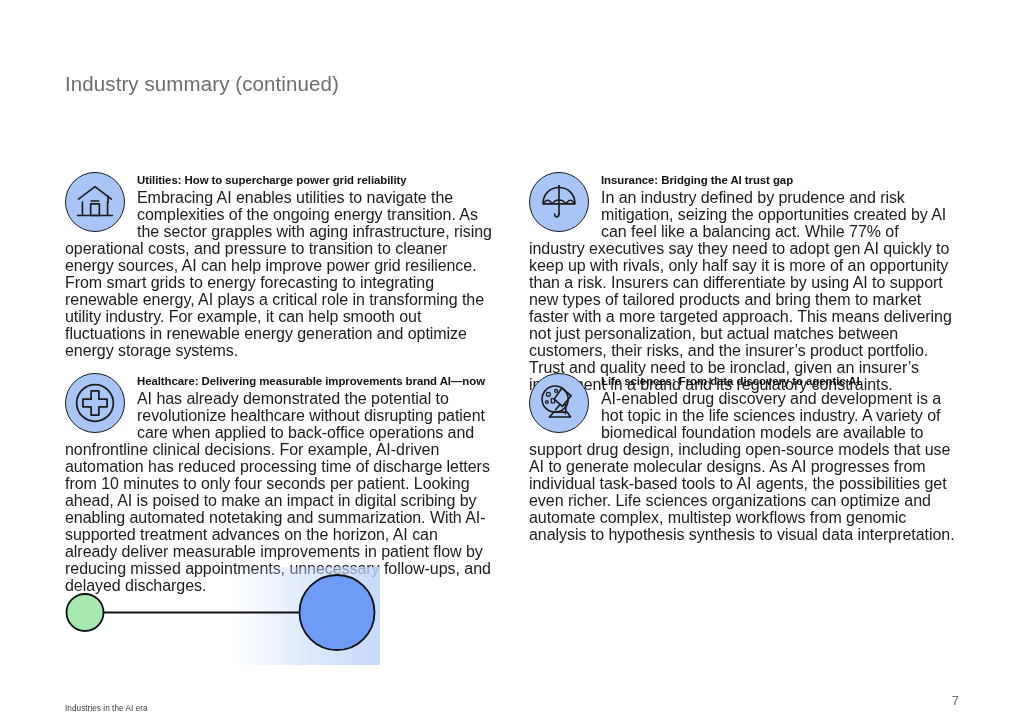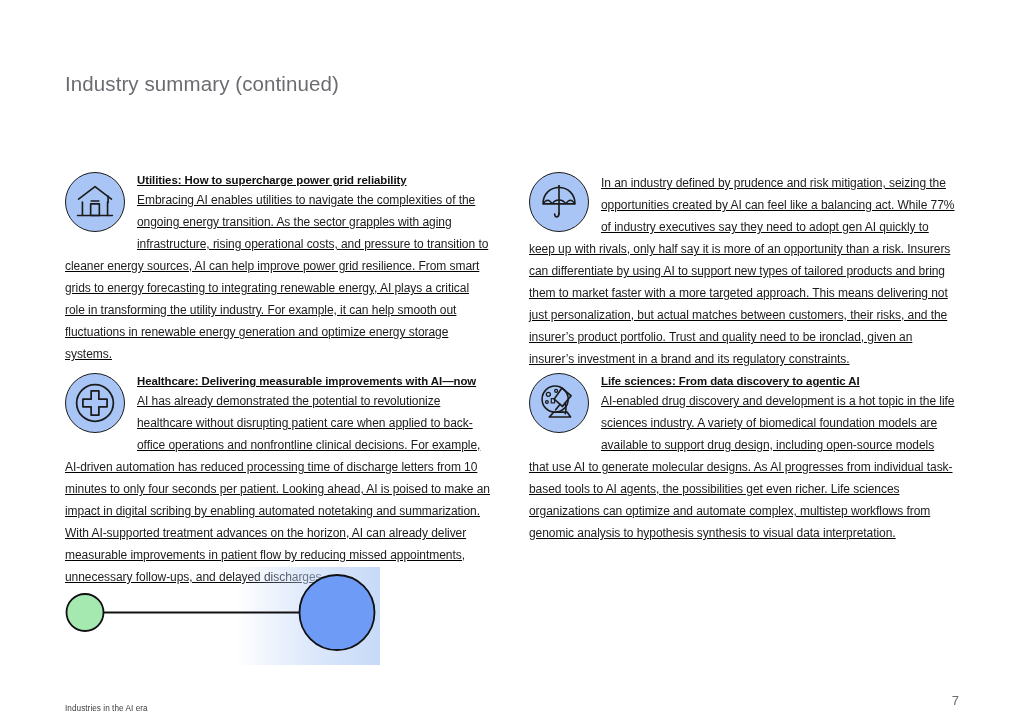--- a/index.html
+++ b/index.html
@@ -35,21 +35,20 @@
   
   .sections {
     position: absolute;
     left: 65px;
     top: 160px;
     width: 894px;
   }
   .section {
     position: absolute;
     width: 427px;
-    text-decoration: underline;
   }
   .section.col-left  { left: 0px; }
   .section.col-right { left: 464px; }
   .section.row-top    { top: 0px; }
   .section.row-bottom { top: 201px; }
 
   .icon-circle {
     float: left;
     width: 60px;
     height: 60px;
@@ -69,24 +68,24 @@
 
   .section-heading {
     font-size: 11.4px;
     font-weight: bold;
     color: #111113;
     line-height: 17px;
     margin: 0 0 0 0;
     letter-spacing: -0.05px;
   }
   .section-body {
-    font-size: 12px;
+    font-size: 16px;
     font-weight: 400;
     color: #1c1c1e;
-    line-height: 22px;
+    line-height: 17px;
     margin: 0;
     letter-spacing: -0.05px;
     text-align: left;
   }
   .clearfix::after {
     content: "";
     display: block;
     clear: both;
   }
 
@@ -147,31 +146,32 @@
         <svg viewBox="0 0 60 60">
           <path d="M13.5 32 C13.5 21.5 21 15 30 15 C39 15 46.5 21.5 46.5 32 Z" fill="none" stroke="#1b1b1b" stroke-width="1.7" stroke-linejoin="round"></path>
           <path d="M13.5 32 C17 27 19.5 27 23 32" fill="none" stroke="#1b1b1b" stroke-width="1.5"></path>
           <path d="M23 32 C26 26.5 34 26.5 37 32" fill="none" stroke="#1b1b1b" stroke-width="1.5"></path>
           <path d="M37 32 C40.5 27 43 27 46.5 32" fill="none" stroke="#1b1b1b" stroke-width="1.5"></path>
           <path d="M30 15 L30 42" fill="none" stroke="#1b1b1b" stroke-width="1.7" stroke-linecap="round"></path>
           <path d="M30 42 C30 46.5 25.5 46.5 25.5 42.5" fill="none" stroke="#1b1b1b" stroke-width="1.7" stroke-linecap="round"></path>
           <circle cx="30" cy="13.5" r="1.2" fill="#1b1b1b"></circle>
         </svg>
       </span>
+      <div class="section-heading">Insurance: Bridging the AI trust gap</div>
       <div class="section-body">In an industry defined by prudence and risk mitigation, seizing the opportunities created by AI can feel like a balancing act. While 77% of industry executives say they need to adopt gen AI quickly to keep up with rivals, only half say it is more of an opportunity than a risk. Insurers can differentiate by using AI to support new types of tailored products and bring them to market faster with a more targeted approach. This means delivering not just personalization, but actual matches between customers, their risks, and the insurer’s product portfolio.  Trust and quality need to be ironclad, given an insurer’s investment in a brand and its regulatory constraints.</div>
     </div>
 
     <div class="section col-left row-bottom clearfix">
       <span class="icon-circle">
         <svg viewBox="0 0 60 60">
           <circle cx="30" cy="30" r="19" fill="none" stroke="#1b1b1b" stroke-width="1.8"></circle>
           <path d="M26 17.5 L34 17.5 L34 26 L42.5 26 L42.5 34 L34 34 L34 42.5 L26 42.5 L26 34 L17.5 34 L17.5 26 L26 26 Z" fill="none" stroke="#1b1b1b" stroke-width="1.8" stroke-linejoin="round"></path>
         </svg>
       </span>
-      <div class="section-heading">Healthcare: Delivering measurable improvements with AI—now</div>
+      <div class="section-heading">Healthcare: Delivering measurable improvements brand AI—now</div>
       <div class="section-body">AI has already demonstrated the potential to revolutionize healthcare without disrupting patient care when applied to back-office operations and nonfrontline clinical decisions. For example, AI-driven automation has reduced processing time of discharge letters from 10 minutes to only four seconds per patient. Looking ahead, AI is poised to make an impact in digital scribing by enabling automated notetaking and summarization. With AI-supported treatment advances on the horizon, AI can already deliver measurable improvements in patient flow by reducing missed appointments, unnecessary follow-ups, and delayed discharges.</div>
     </div>
 
     <div class="section col-right row-bottom clearfix">
       <span class="icon-circle">
         <svg viewBox="0 0 60 60">
           <circle cx="26" cy="26" r="13.5" fill="none" stroke="#1b1b1b" stroke-width="1.6"></circle>
           <circle cx="19" cy="21" r="2.1" fill="none" stroke="#1b1b1b" stroke-width="1.3"></circle>
           <circle cx="27" cy="17.5" r="1.5" fill="none" stroke="#1b1b1b" stroke-width="1.3"></circle>
           <circle cx="17.5" cy="29" r="1.4" fill="none" stroke="#1b1b1b" stroke-width="1.3"></circle>

